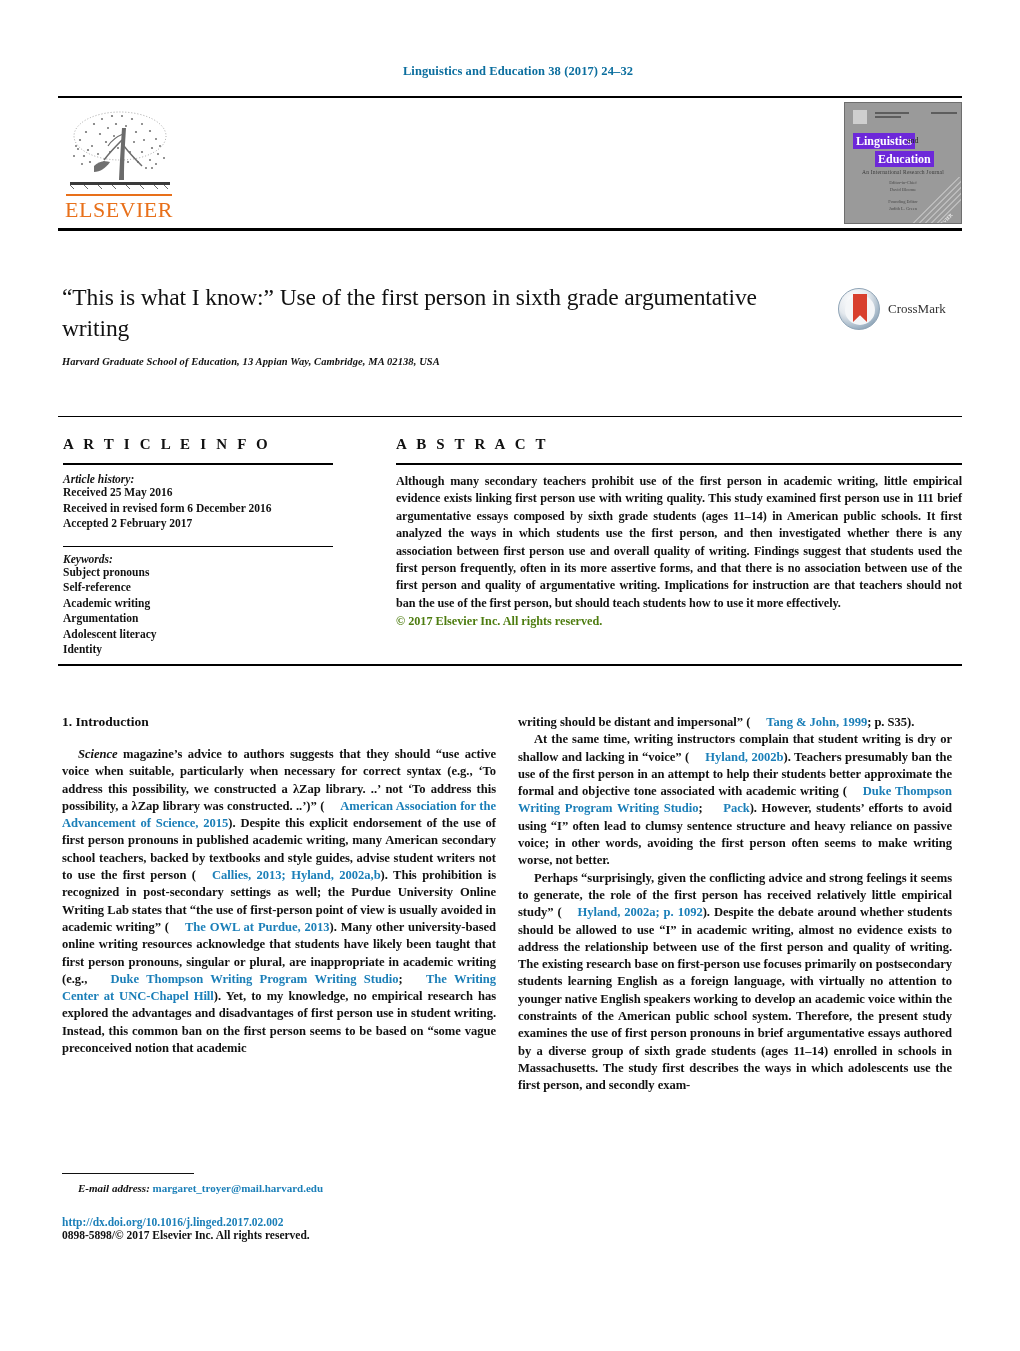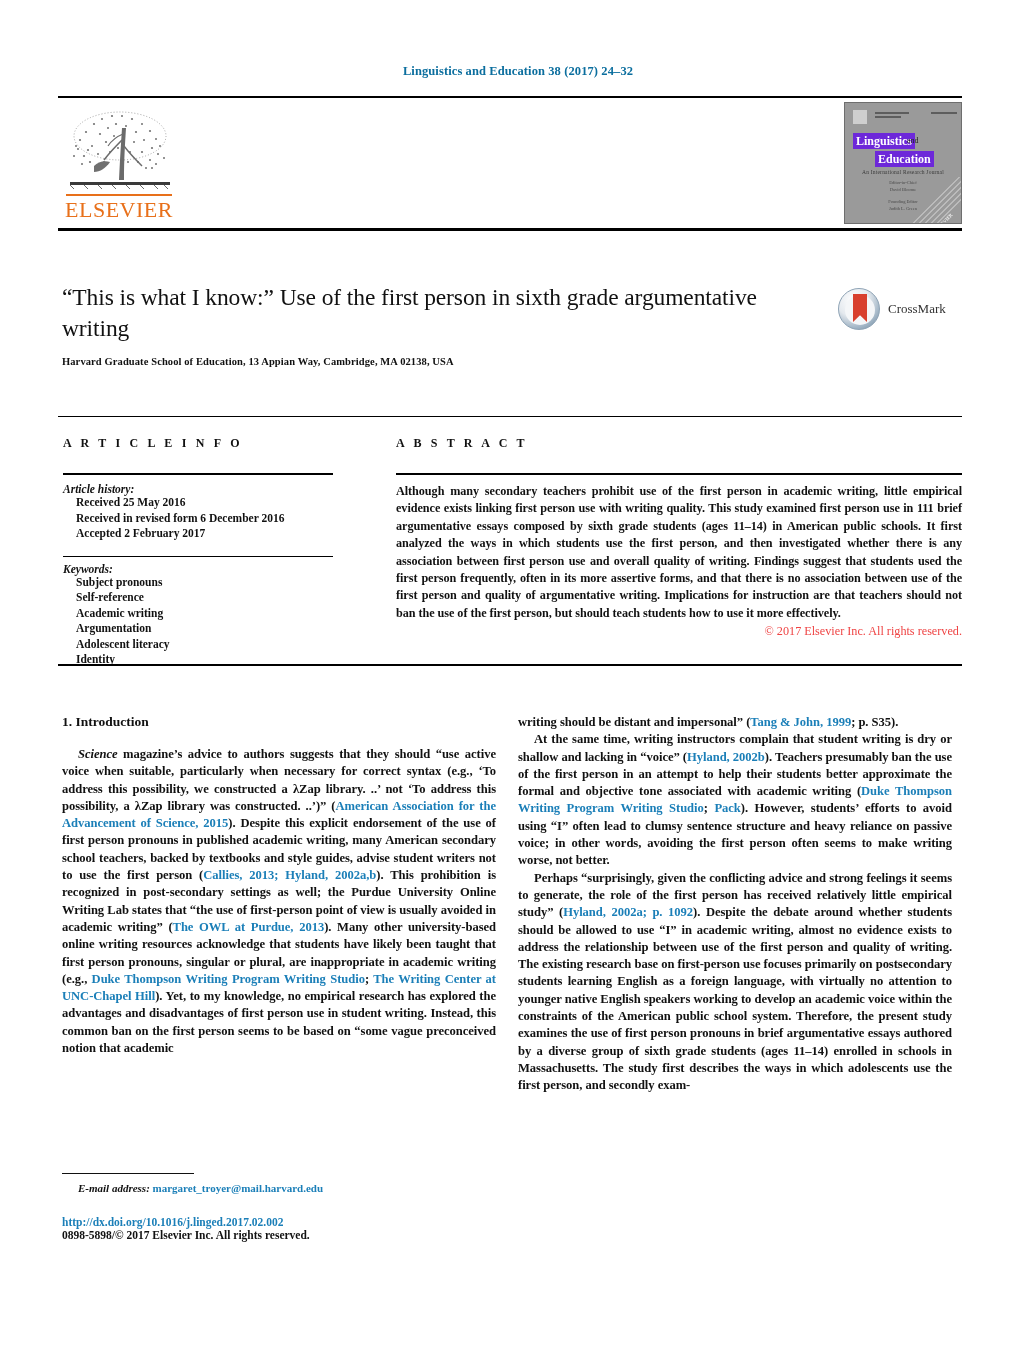--- a/index.html
+++ b/index.html
@@ -240,20 +240,21 @@
   }
   .authors {
     margin-top: 22px;
     font-family: "Liberation Serif", serif;
     font-size: 17px;
     color: #111;
   }
   .affiliation {
     margin-top: 12px;
     font-family: "Liberation Serif", serif;
+    font-style: italic;
     font-weight: bold;
     font-size: 10.5px;
     color: #111;
     letter-spacing: 0.1px;
   }
 
   .crossmark {
     position: absolute;
     left: 838px;
     top: 288px;
@@ -315,63 +316,61 @@
   }
   .col-abs {
     position: absolute;
     left: 338px;
     top: 0;
     width: 566px;
   }
   .sec-head {
     font-family: "Liberation Serif", serif;
     font-weight: bold;
-    font-size: 12px;
+    font-size: 15px;
     letter-spacing: 3.2px;
     color: #111;
-    margin-bottom: 22px;
+    margin-bottom: 10px;
   }
   .thin-rule {
     height: 2px;
     background: #000;
     margin-bottom: 8px;
   }
   .hist-title, .kw-title {
     font-family: "Liberation Serif", serif;
     font-style: italic;
     font-weight: bold;
     font-size: 11.5px;
     color: #111;
   }
   .hist-list, .kw-list {
     font-family: "Liberation Serif", serif;
     font-weight: bold;
     font-size: 11.5px;
     line-height: 15.5px;
     color: #111;
-    margin-left: 13px;
   }
   .kw-block { margin-top: 14px; }
   .kw-rule { height: 1px; background: #000; margin-bottom: 6px; }
   .abstract-text {
     font-family: "Liberation Serif", serif;
     font-weight: bold;
     font-size: 12.2px;
     line-height: 17.4px;
     text-align: justify;
     color: #111;
     letter-spacing: -0.05px;
   }
   .copyright {
     margin-top: 2px;
-    text-align: right;
-    font-family: "Liberation Serif", serif;
-    font-weight: normal;
+    font-family: "Liberation Serif", serif;
+    font-weight: bold;
     font-size: 12.2px;
-    color: #ef4444;
+    color: #4d7c0f;
   }
 
   .rule-under-abs {
     position: absolute;
     left: 58px;
     top: 664px;
     width: 904px;
     height: 2px;
     background: #000;
   }
@@ -403,21 +402,21 @@
     font-weight: bold;
     font-size: 12.6px;
     line-height: 17.3px;
     text-align: justify;
     color: #111;
     margin: 0;
     letter-spacing: -0.05px;
   }
   .para + .para { text-indent: 16px; }
   .indent { text-indent: 16px; }
-  .ref { color: #1b7fb8; }
+  .ref { color: #1b7fb8; padding-left: 16px; }
   .ital { font-style: italic; }
 
   
   .footnote {
     position: absolute;
     left: 62px;
     top: 1173px;
     width: 434px;
   }
   .fn-rule {

